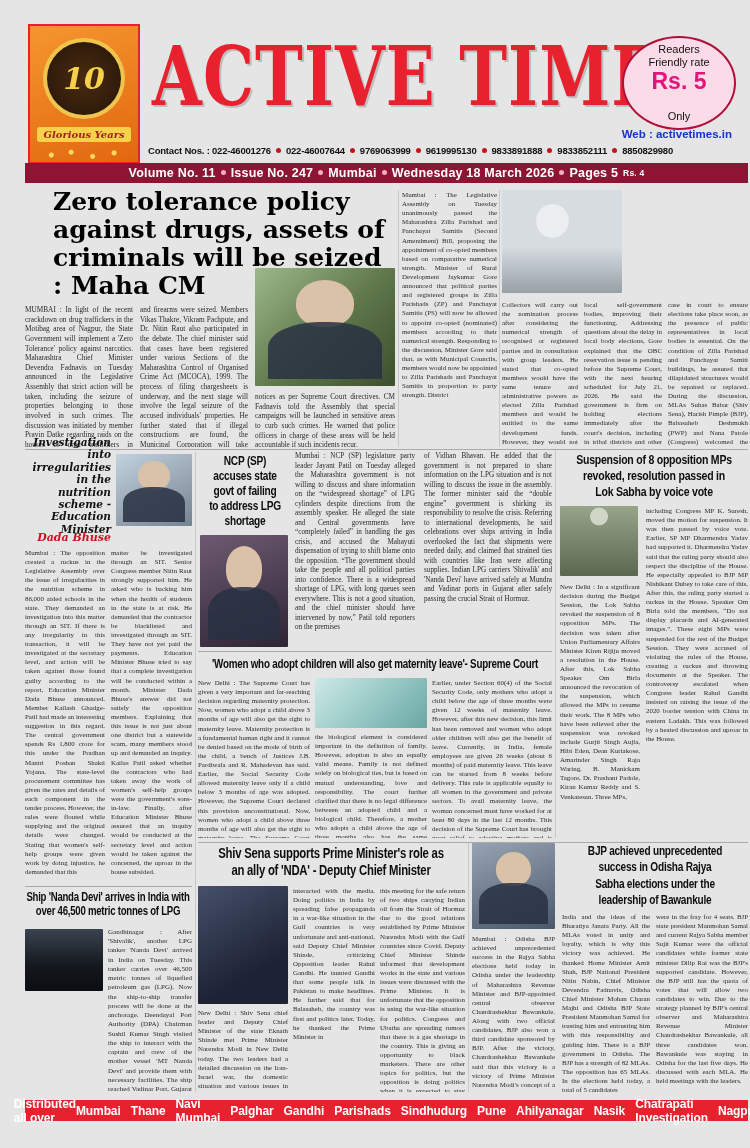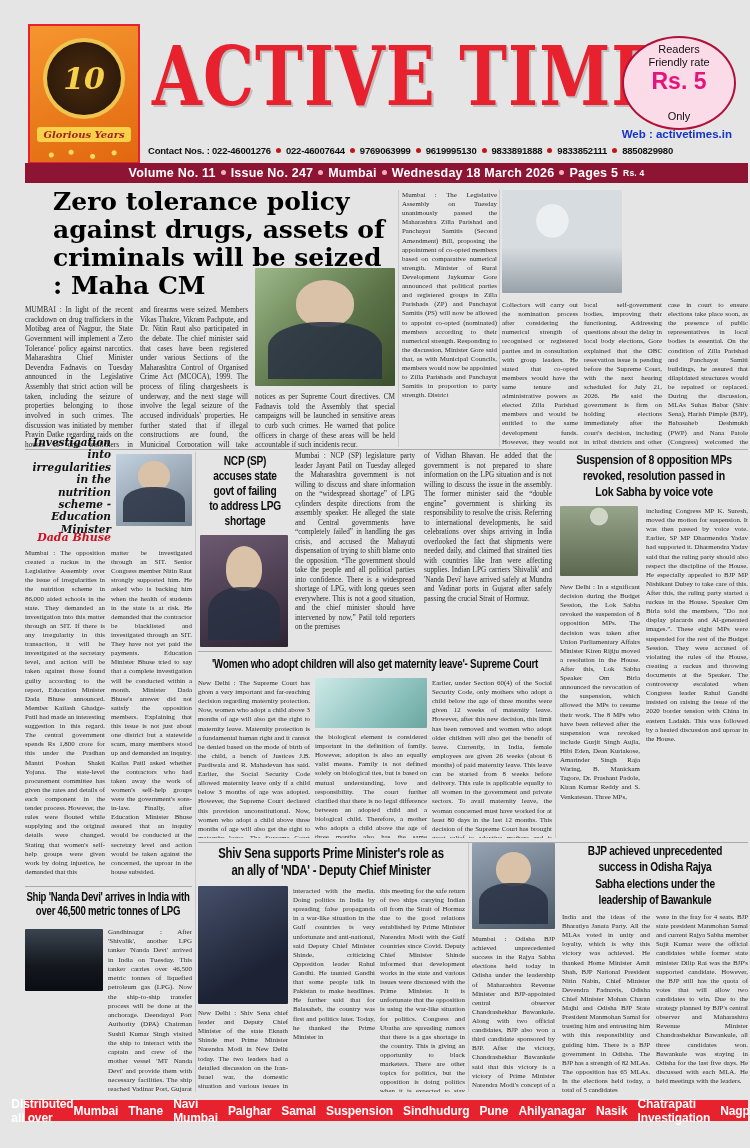--- a/index.html
+++ b/index.html
@@ -185,23 +185,23 @@
   <div id="footer-bar" class="abs" style="left:25px;top:1100px;width:723px;height:21px;">
       <span>Distributed all over  </span>
       <span>Mumbai</span>
       <span class="dot" style="background: rgb(255, 210, 0);"></span>
       <span>Thane</span>
       <span class="dot" style="background: rgb(255, 210, 0);"></span>
       <span>Navi Mumbai</span>
       <span class="dot" style="background: rgb(255, 210, 0);"></span>
       <span>Palghar</span>
       <span class="dot" style="background: rgb(255, 210, 0);"></span>
-      <span>Samal</span>
-      <span class="dot" style="background: rgb(255, 210, 0);"></span>
-      <span>Suspension</span>
+      <span>Gandhi</span>
+      <span class="dot" style="background: rgb(255, 210, 0);"></span>
+      <span>Parishads</span>
       <span class="dot" style="background: rgb(255, 210, 0);"></span>
       <span>Sindhudurg</span>
       <span class="dot" style="background: rgb(255, 210, 0);"></span>
       <span>Pune</span>
       <span class="dot" style="background: rgb(255, 210, 0);"></span>
       <span>Ahilyanagar</span>
       <span class="dot" style="background: rgb(255, 210, 0);"></span>
       <span>Nasik</span>
       <span class="dot" style="background: rgb(255, 210, 0);"></span>
       <span>Chatrapati Investigation</span>

